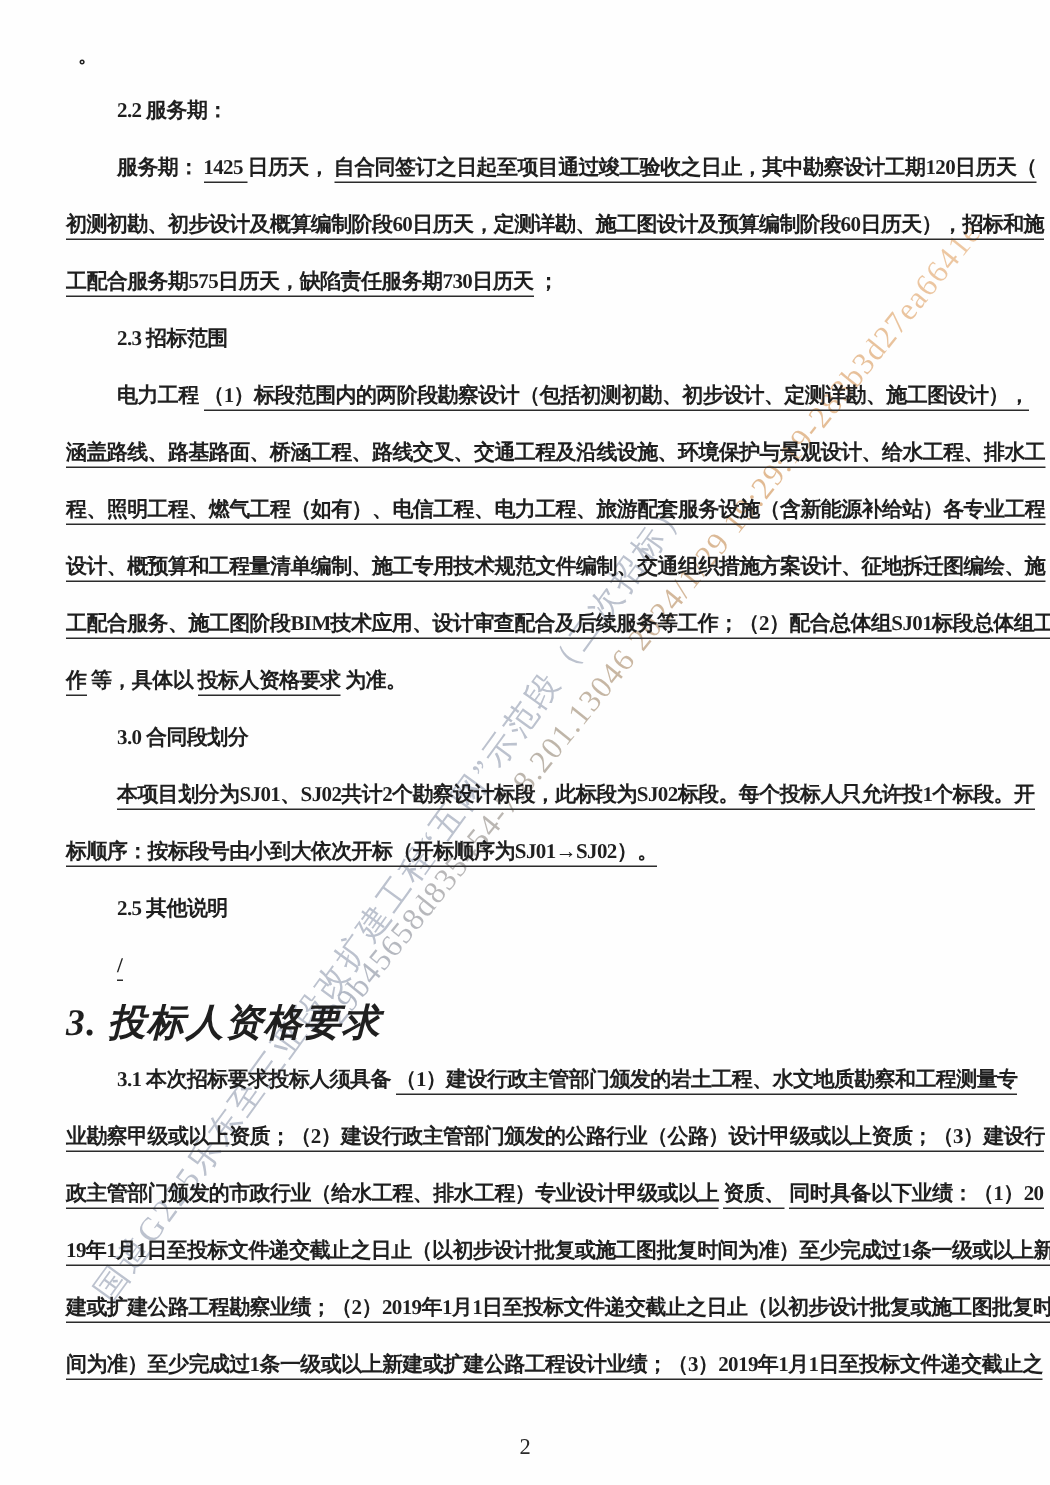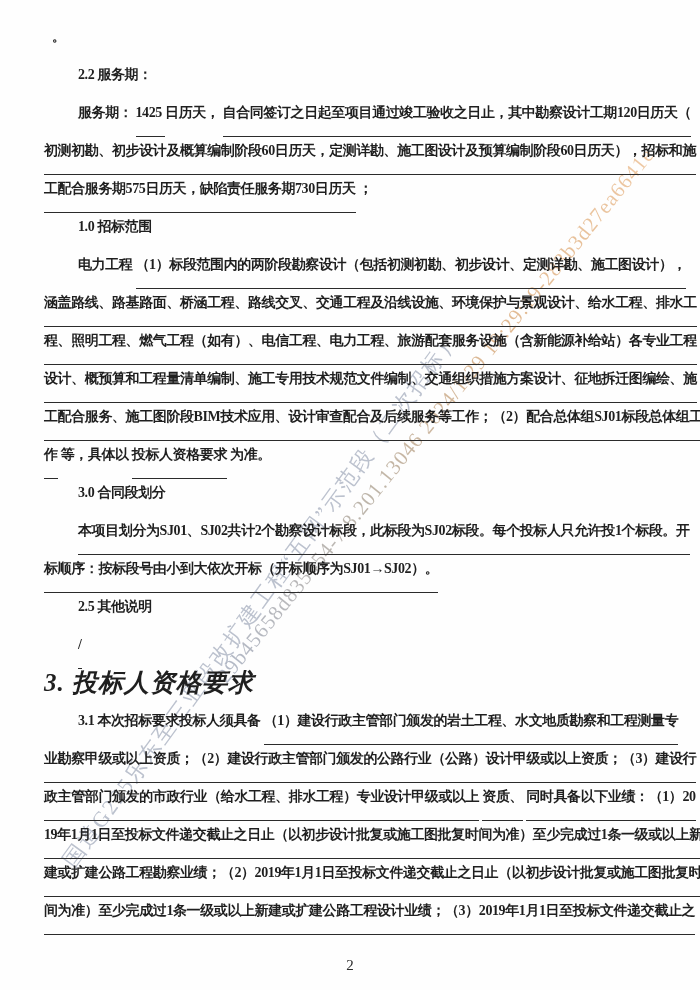--- a/index.html
+++ b/index.html
@@ -58,21 +58,21 @@
   .line.stray{padding-left:8px;font-size:13px;}
   .line.h2{font-weight:700;}
   .line.h1{
     font-size:25px;
     font-weight:700;
     letter-spacing:1px;
     font-style:italic;
   }
   .u{
     border-bottom:1.5px solid #2b2b2b;
-    padding-bottom:16px;
+    padding-bottom:1px;
   }
   .plain{}
   
   .page-number{
     position:absolute;
     left:0;right:0;
     bottom:16px;
     text-align:center;
     font-size:15px;
     color:#2a2a2a;
@@ -84,21 +84,21 @@
 
 <div class="page">
   <div class="wm wm-cn">国道G225乐东至三亚段改扩建工程“五网”示范段（二次招标）</div>
   <div class="wm wm-code">29b45658d835454-7.8.201.13046 2024/1/29 19:29:19-283b3d27ea6641e</div>
   <div class="doc">
       <div class="line stray"><span class="plain">。</span></div>
       <div class="line h2 indent"><span class="plain">2.2 服务期：</span></div>
       <div class="line body indent"><span class="plain">服务期： </span><span class="u"> 1425 </span><span class="plain"> 日历天， </span><span class="u">自合同签订之日起至项目通过竣工验收之日止，其中勘察设计工期120日历天（</span></div>
       <div class="line body"><span class="u">初测初勘、初步设计及概算编制阶段60日历天，定测详勘、施工图设计及预算编制阶段60日历天），招标和施</span></div>
       <div class="line body"><span class="u">工配合服务期575日历天，缺陷责任服务期730日历天</span><span class="plain"> ；</span></div>
-      <div class="line h2 indent"><span class="plain">1.0 招标范围</span></div>
+      <div class="line h2 indent"><span class="plain">2.3 招标范围</span></div>
       <div class="line body indent"><span class="plain">电力工程 </span><span class="u">（1）标段范围内的两阶段勘察设计（包括初测初勘、初步设计、定测详勘、施工图设计），</span></div>
       <div class="line body"><span class="u">涵盖路线、路基路面、桥涵工程、路线交叉、交通工程及沿线设施、环境保护与景观设计、给水工程、排水工</span></div>
       <div class="line body"><span class="u">程、照明工程、燃气工程（如有）、电信工程、电力工程、旅游配套服务设施（含新能源补给站）各专业工程</span></div>
       <div class="line body"><span class="u">设计、概预算和工程量清单编制、施工专用技术规范文件编制、交通组织措施方案设计、征地拆迁图编绘、施</span></div>
       <div class="line body"><span class="u">工配合服务、施工图阶段BIM技术应用、设计审查配合及后续服务等工作；（2）配合总体组SJ01标段总体组工</span></div>
       <div class="line body"><span class="u">作</span><span class="plain"> 等，具体以 </span><span class="u">投标人资格要求</span><span class="plain"> 为准。</span></div>
       <div class="line h2 indent"><span class="plain">3.0 合同段划分</span></div>
       <div class="line body indent"><span class="u">本项目划分为SJ01、SJ02共计2个勘察设计标段，此标段为SJ02标段。每个投标人只允许投1个标段。开</span></div>
       <div class="line body"><span class="u">标顺序：按标段号由小到大依次开标（开标顺序为SJ01→SJ02）。</span></div>
       <div class="line h2 indent"><span class="plain">2.5 其他说明</span></div>

